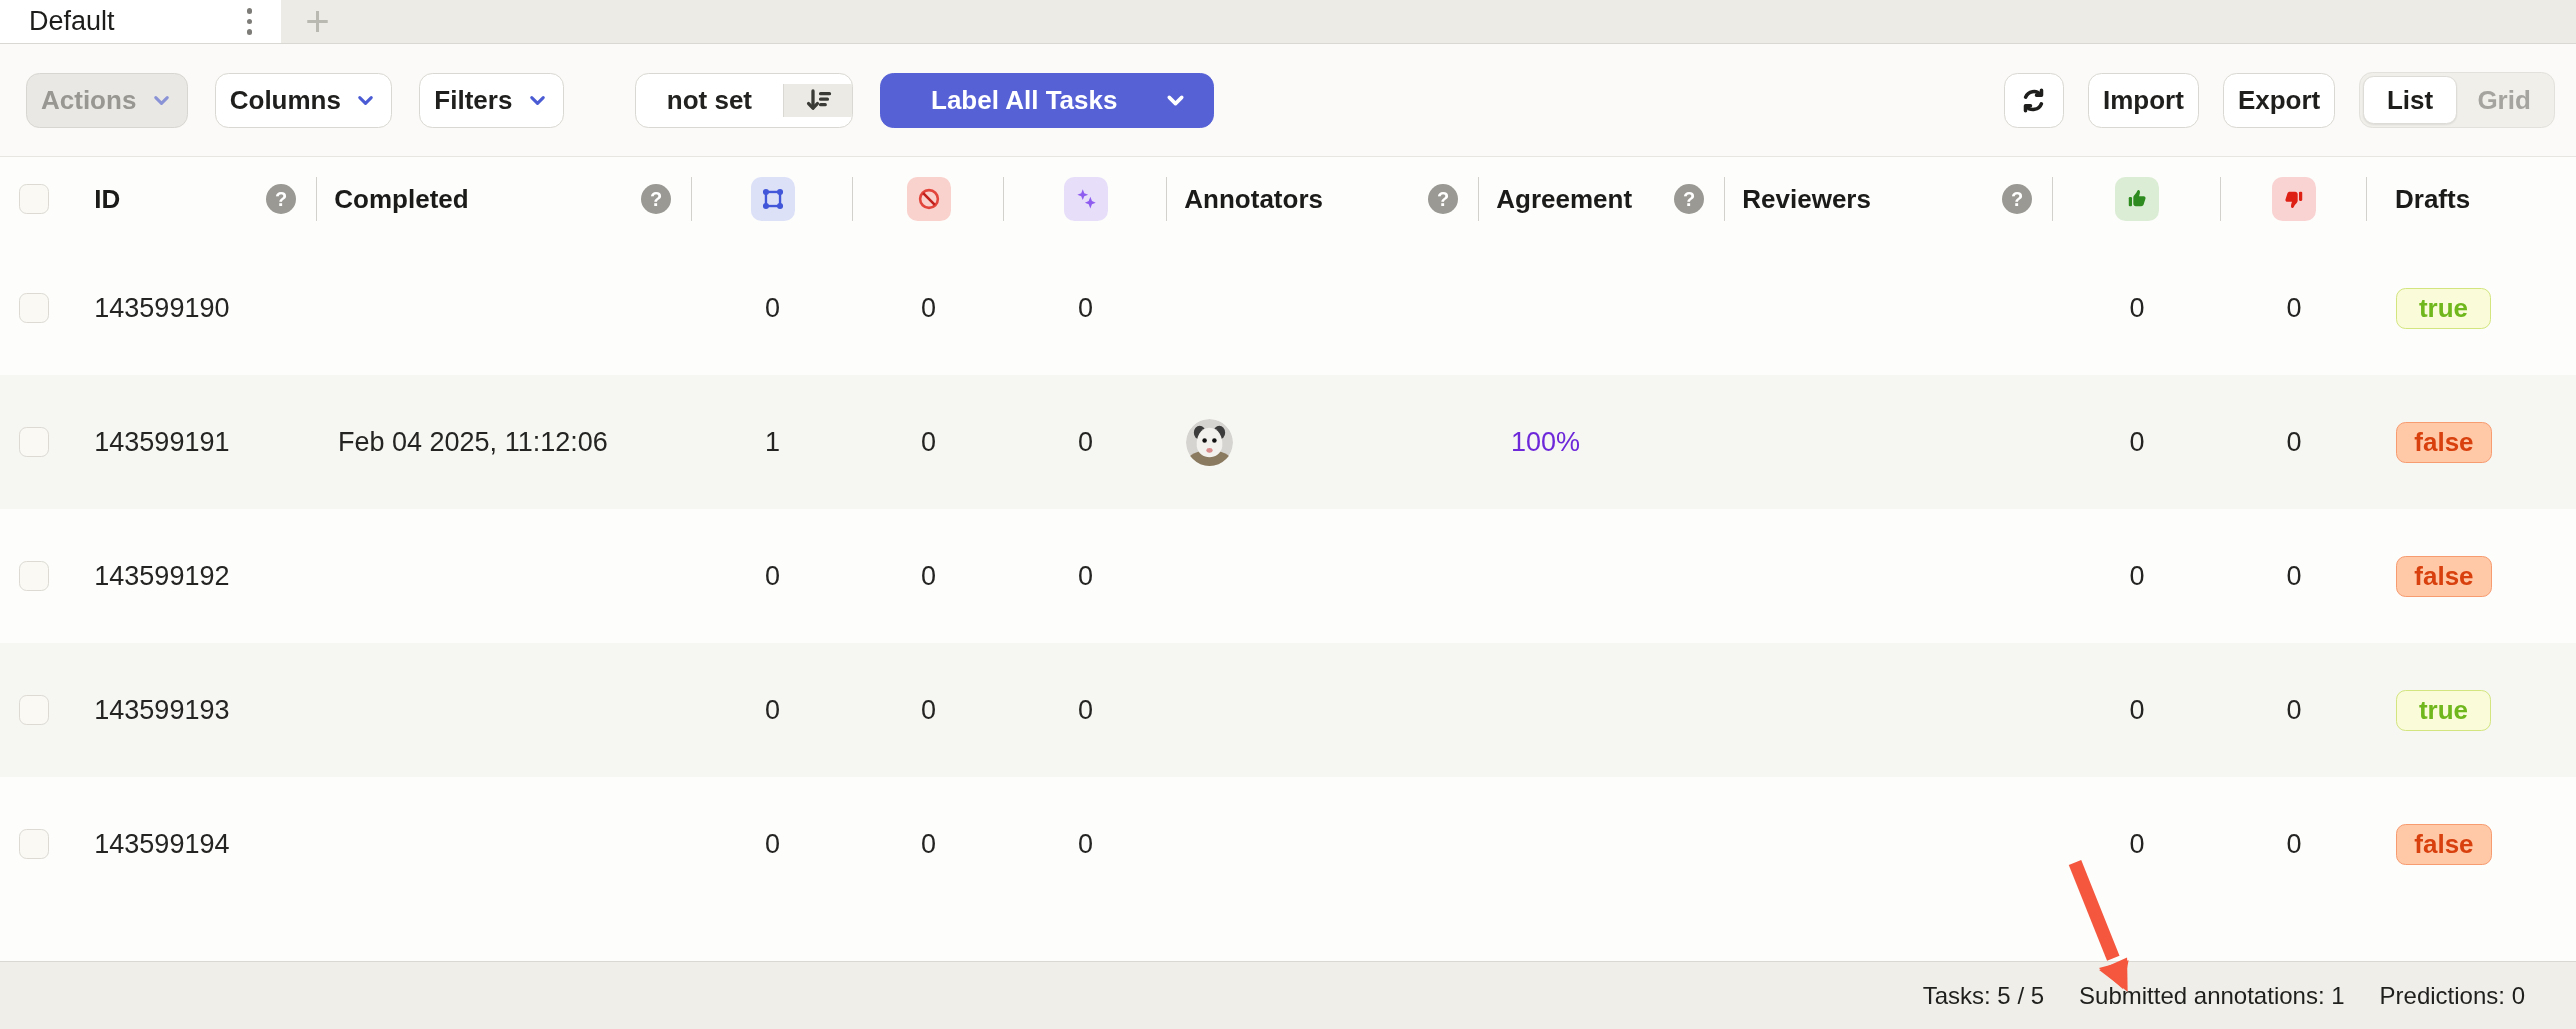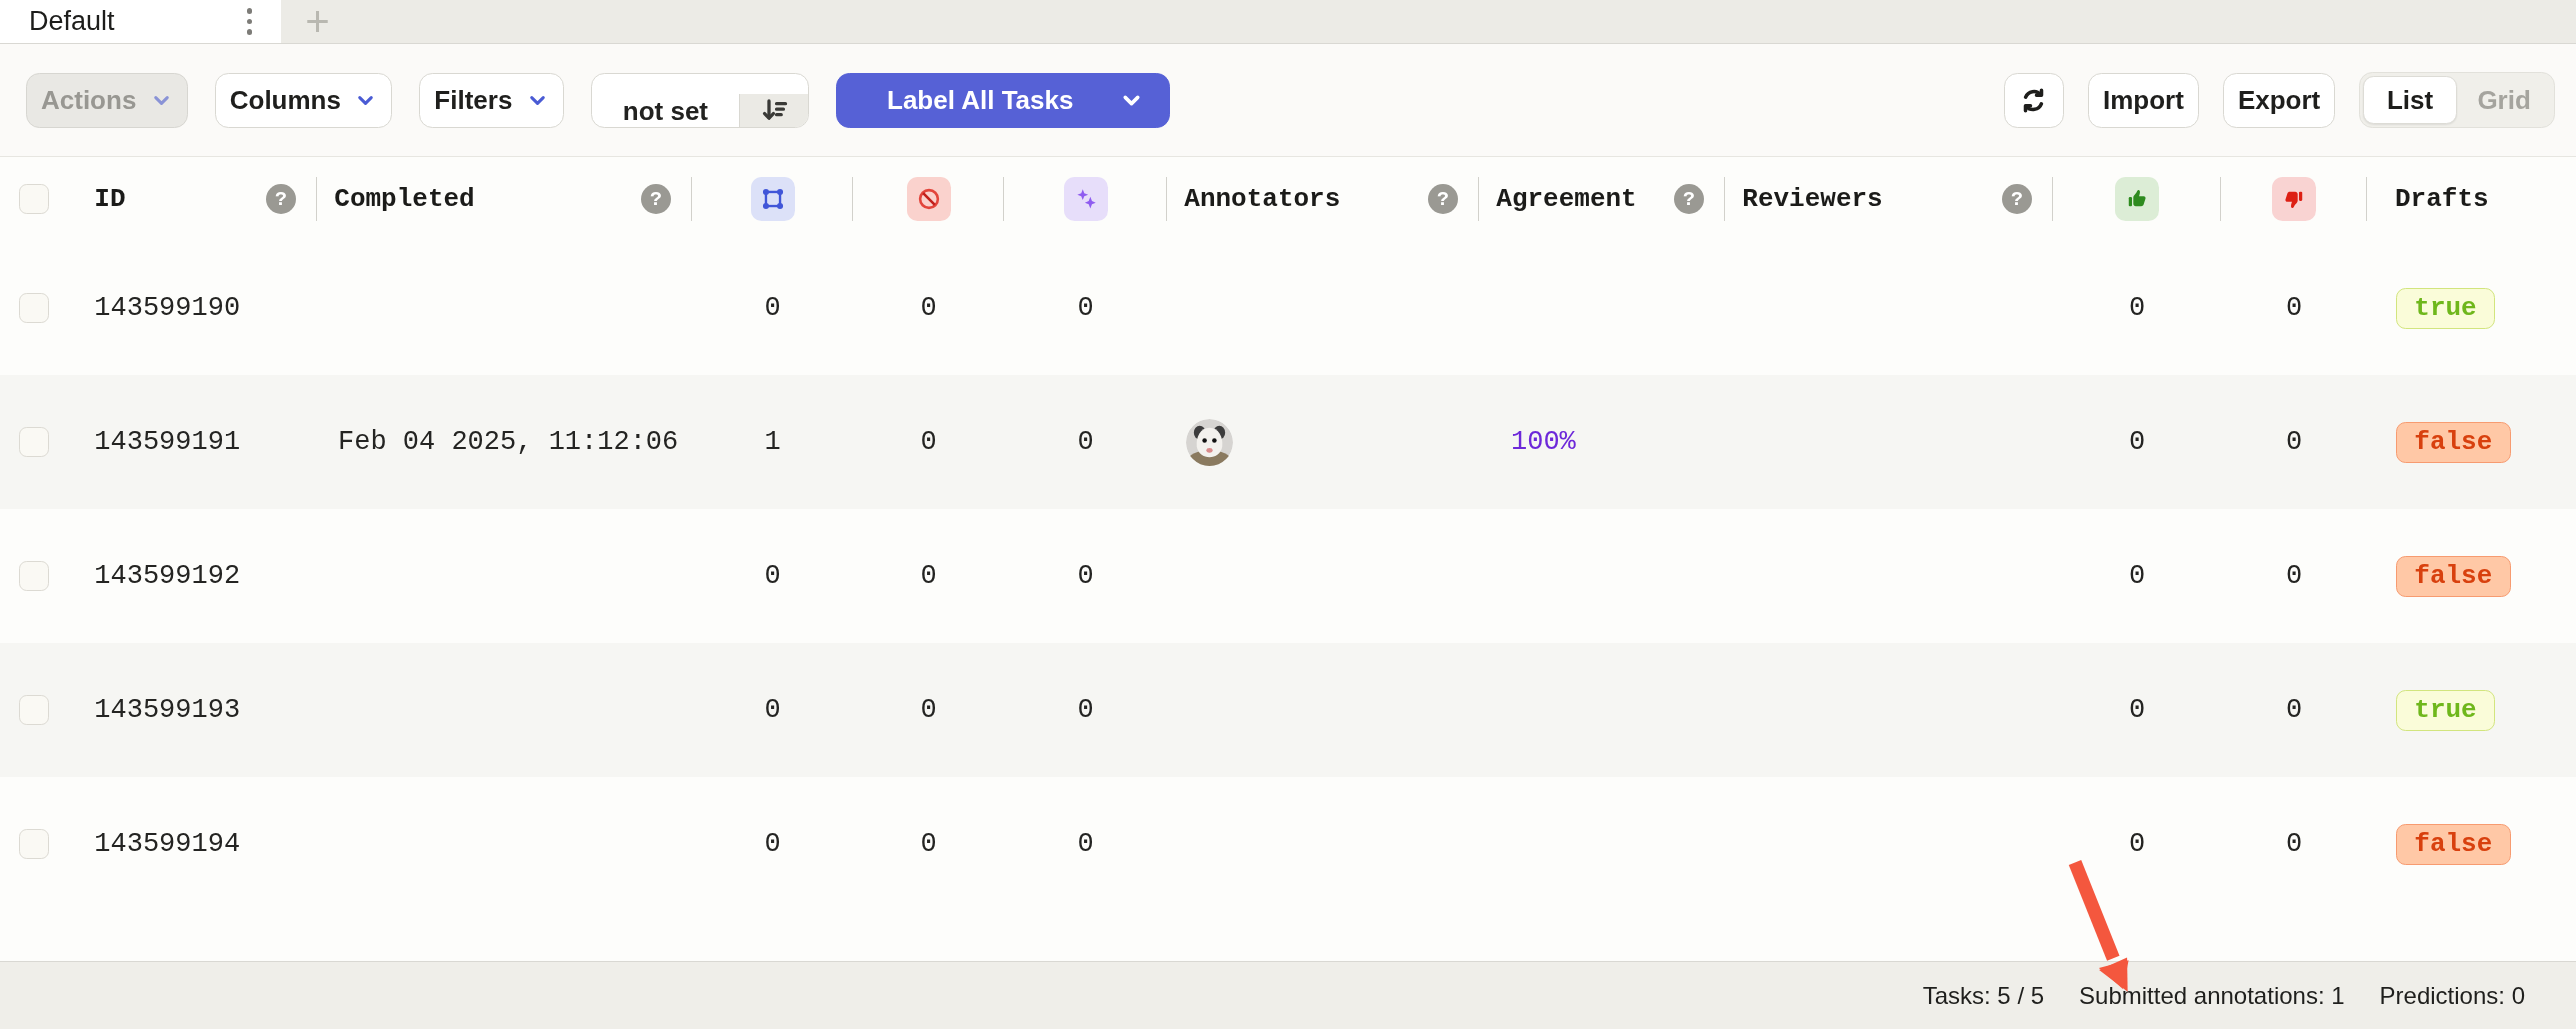--- a/index.html
+++ b/index.html
@@ -47,22 +47,22 @@
     background:#FFFFFF; display:flex; align-items:center; justify-content:center;
     gap:13.4px; padding:0 14px; font-size:26px; font-weight:600; color:#1F1F1D;
     cursor:pointer; white-space:nowrap;
   }
   .btn.disabled { background:#E9E8E4; border-color:#D7D6D1; color:#989792; }
   .btn.outline-accent { border:1.9px solid #5363D2; color:#4A5ACF; padding:0 42px; }
   .btn.fill-accent {
     background:#5661D6; border-color:#5661D6; color:#FFFFFF;
     padding:0 25px 0 50px; min-width:334px; justify-content:space-between;text-align:right;
   }
-  .split { display:flex; align-items:flex-end; height:55px; border:1.4px solid #D9D8D2;
-    border-radius:13.4px; overflow:hidden; background:#FFFFFF; cursor:pointer; }
+  .split { display:flex; align-items:center; height:55px; border:1.4px solid #D9D8D2;
+    border-radius:13.4px; overflow:hidden; background:#FFFFFF; cursor:pointer;margin-left:44px; }
   .split .seg-text { display:flex; align-items:center; padding:0 31px; font-size:26px; font-weight:600; }
   .split .seg-icon { width:69px; display:flex; align-items:center; justify-content:center;
     background:#EBEAE5; border-left:1.4px solid #D9D8D2; }
   .iconbtn { width:60px; padding:0; }
   .seg-toggle {
     height:56px; background:#F0EFEA; border:1px solid #E2E1DB; border-radius:13.4px;
     display:flex; align-items:center; padding:2.9px; cursor:pointer;
   }
   .seg-toggle .seg {
     height:48px; min-width:94px; display:flex; align-items:center; justify-content:center;
@@ -71,21 +71,20 @@
   .seg-toggle .seg.on {
     background:#FFFFFF; border:1px solid #DDDCD6; color:#1D1D1B;
     box-shadow:0 1px 1.9px rgba(0,0,0,.08);
   }
 
   
   .grid-row {
     display:grid;
     grid-template-columns:77px 240px 375px 161px 151px 163px 312px 246px 328px 168px 146px 208px;
     align-items:center;
-    font-family:Liberation Mono, monospace;
   }
   .thead { height:84px; }
   .th {
     height:100%; display:flex; align-items:center; position:relative;
     font-size:26px; font-weight:600; color:#1B1B19;
   }
   .th.lbl { justify-content:space-between; padding:0 21px 0 17.3px; }
   .th.ctr { justify-content:center; }
   .th.div::after {
     content:""; position:absolute; right:0; top:50%; transform:translateY(-50%);

